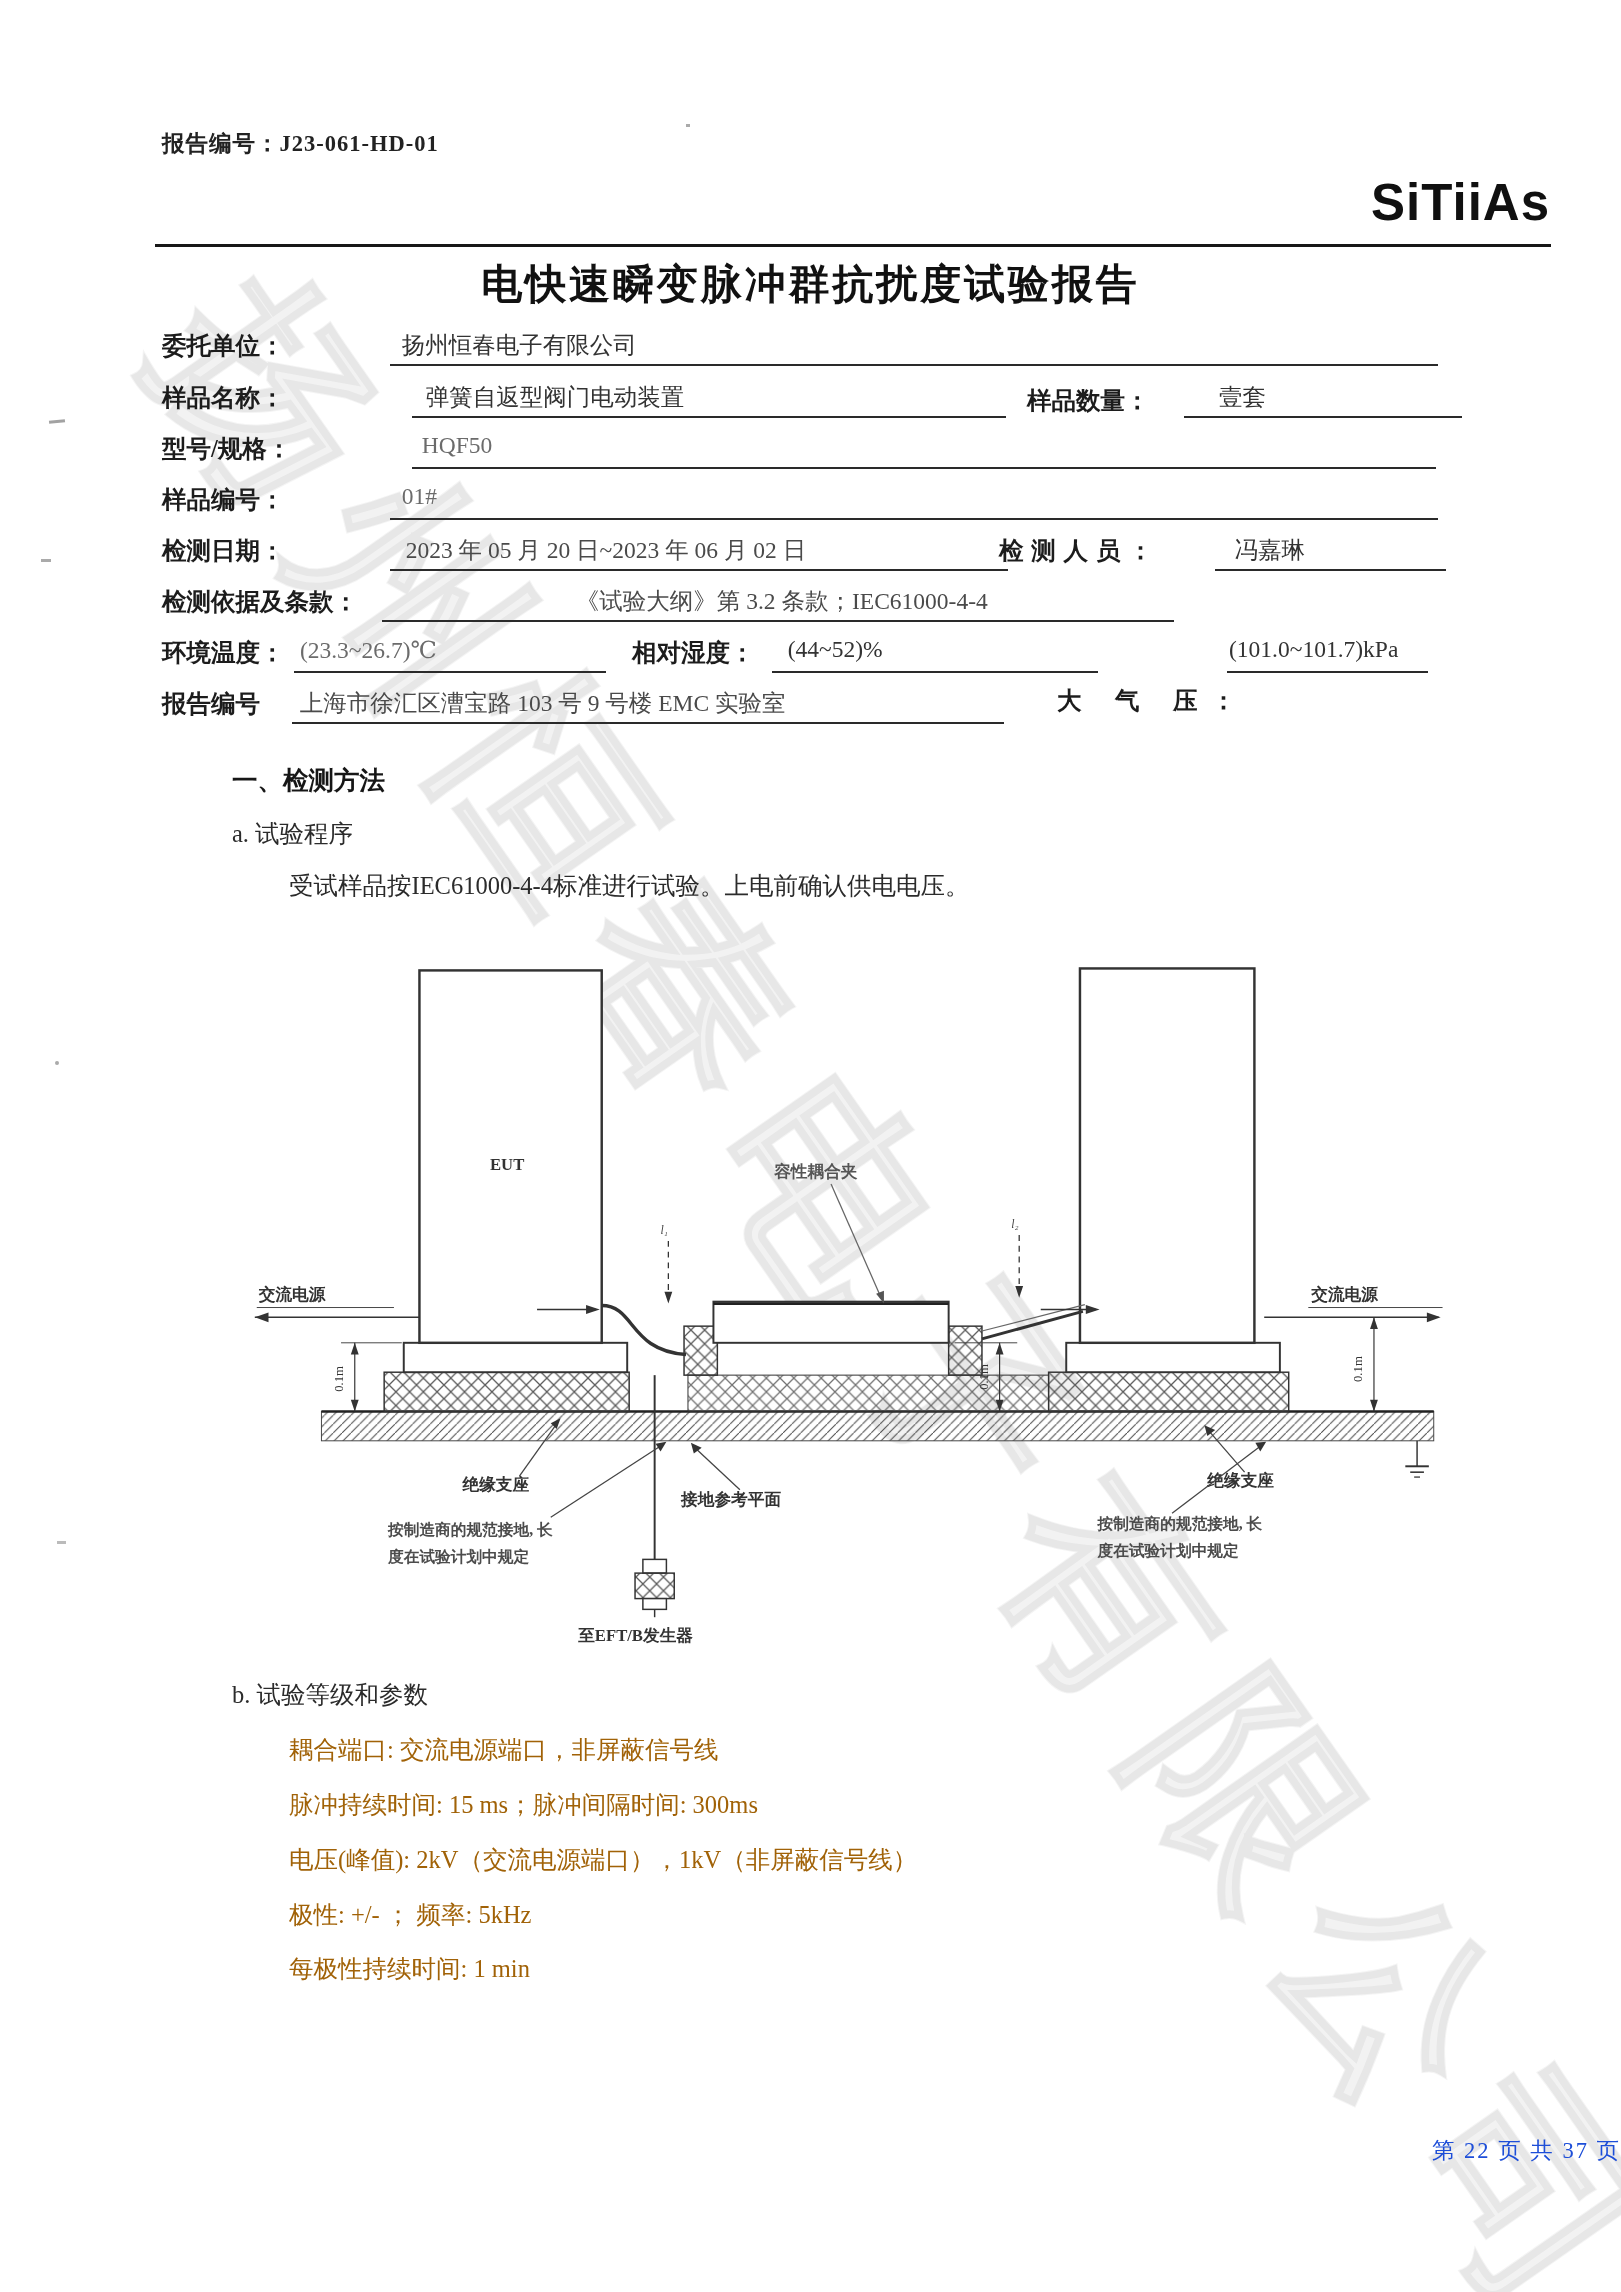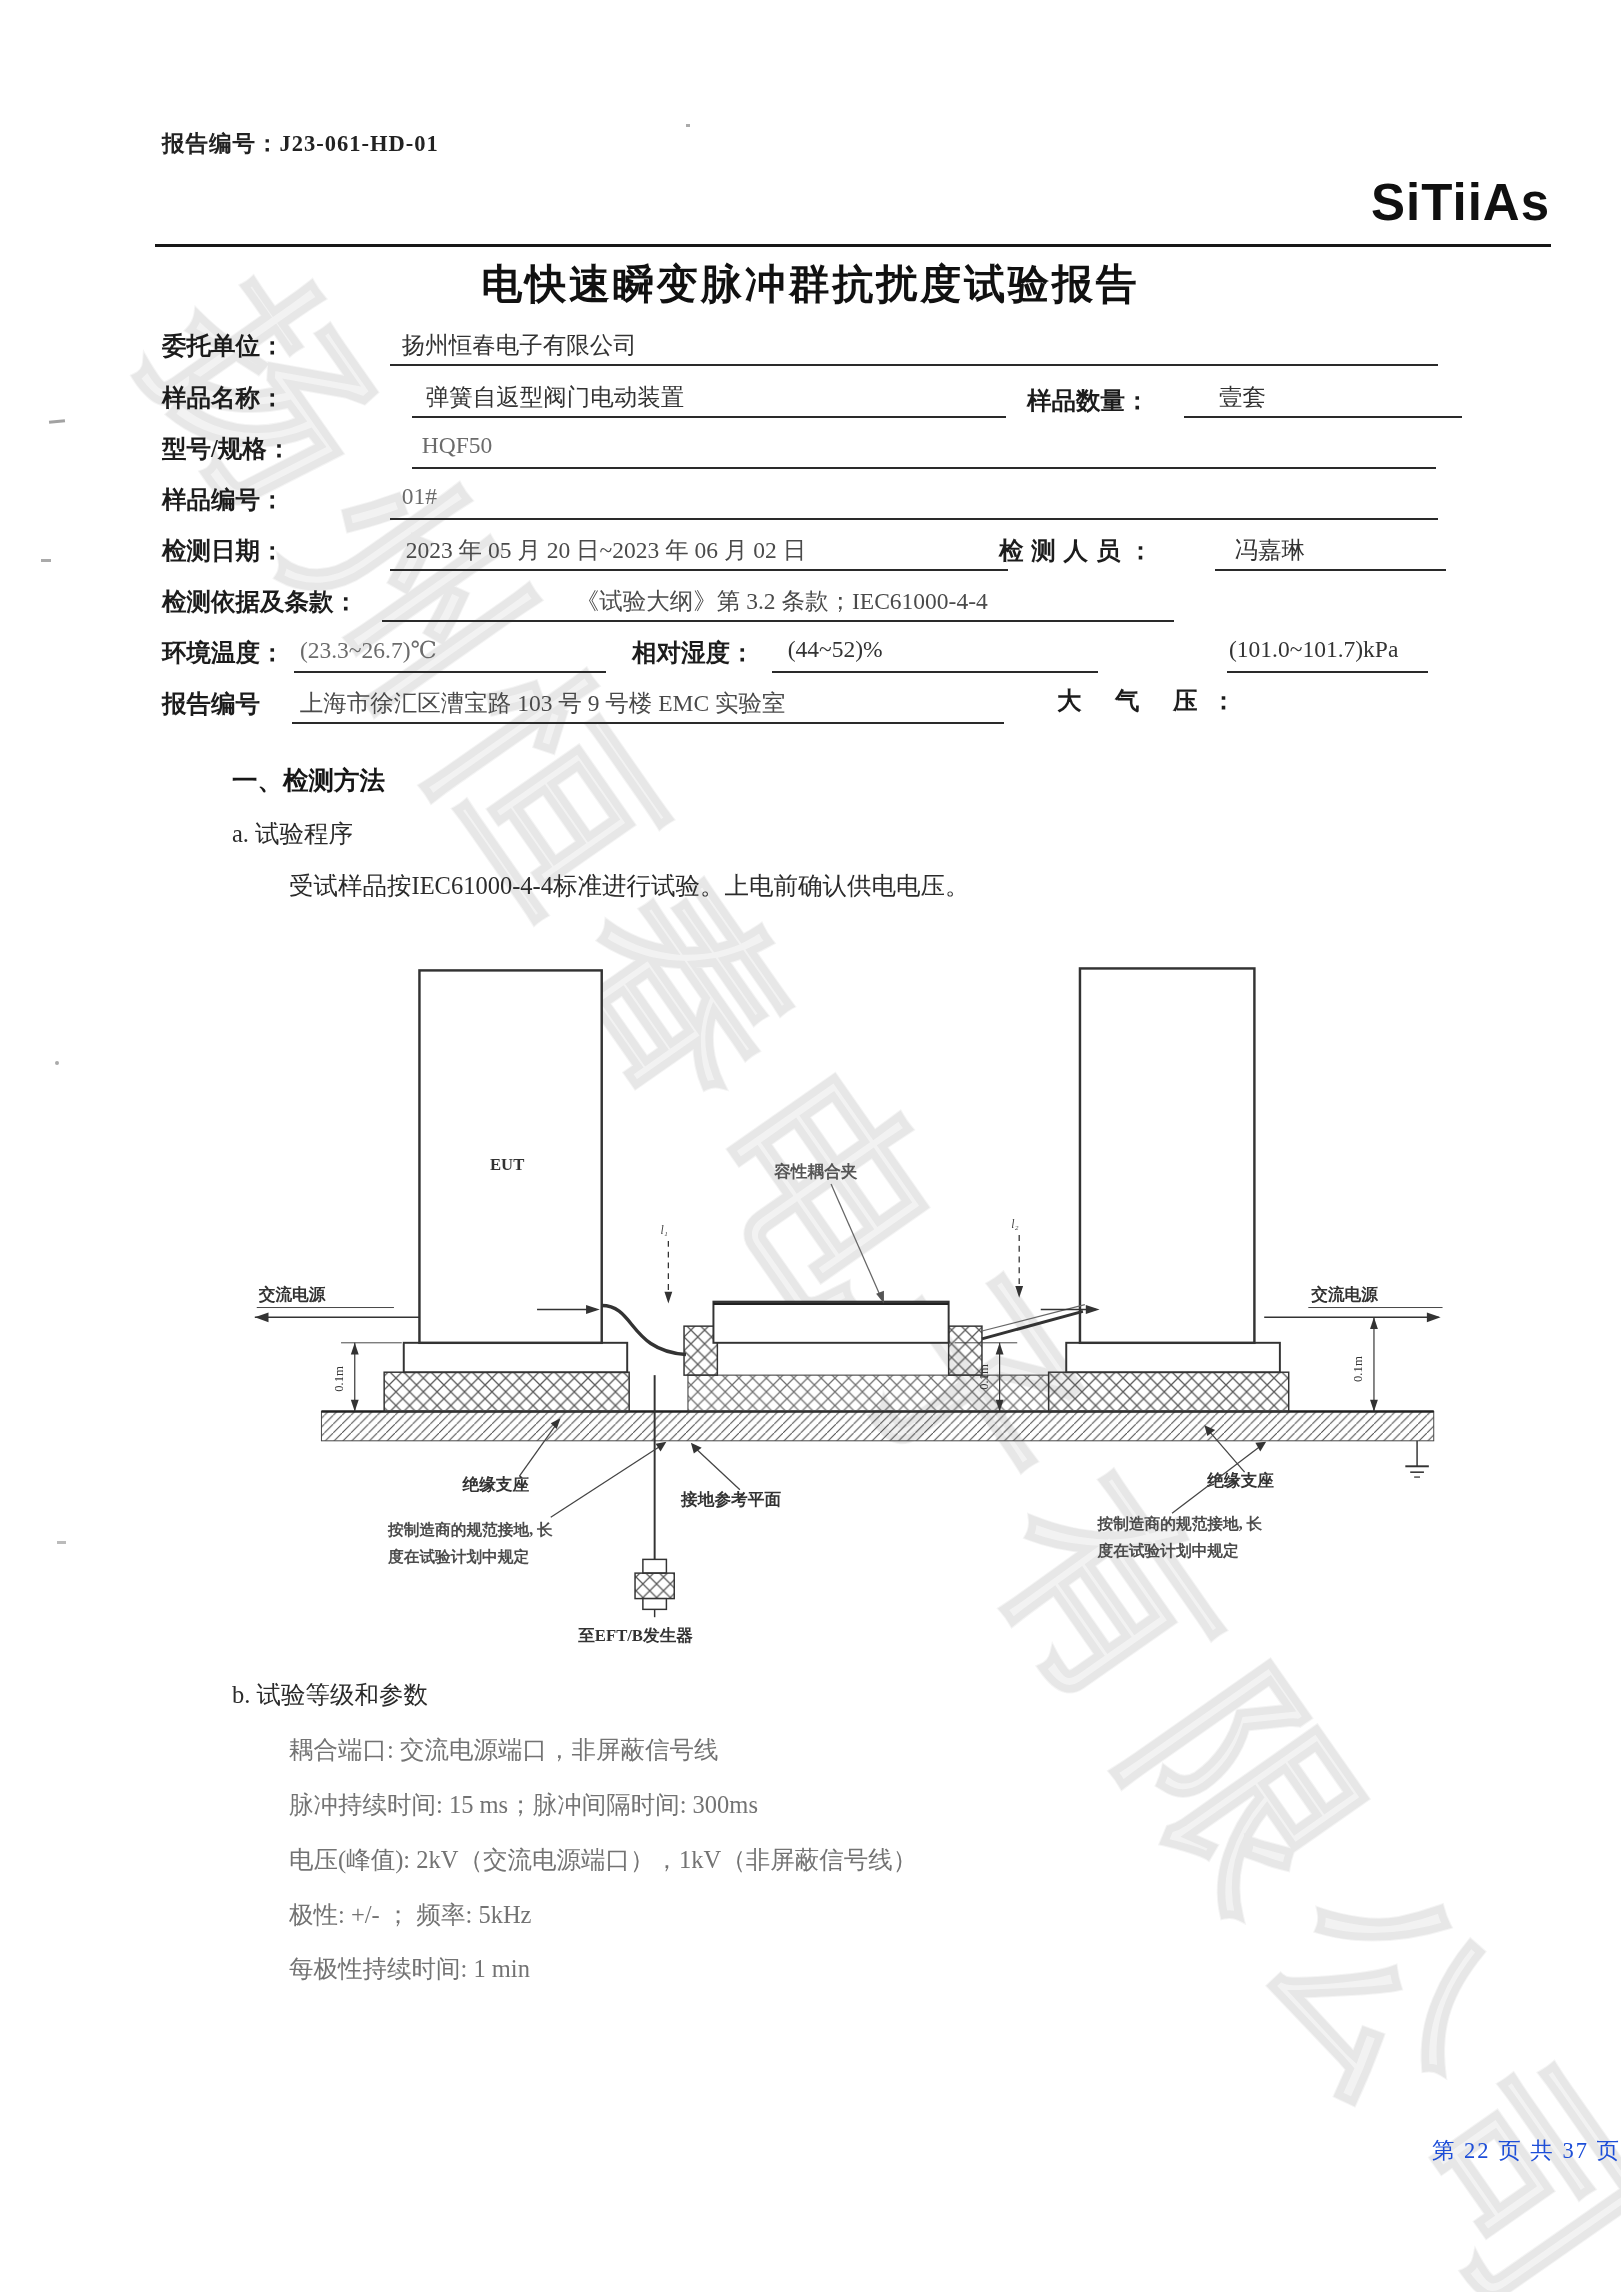--- a/index.html
+++ b/index.html
@@ -32,21 +32,21 @@
   
   .flabel{position:absolute;font-size:24.5px;font-weight:bold;color:#1c1c1c;white-space:nowrap;z-index:3;}
   .fvalue{position:absolute;font-size:23.5px;color:#333;border-bottom:2px solid #2a2a2a;height:35px;white-space:nowrap;z-index:3;}
   .vlight{color:#6b6b6b;}
   .vmid{color:#4a4a4a;}
   .sp8{letter-spacing:7.8px;}
   .sp14{letter-spacing:13.7px;margin-top:48px;}
   
   .h1{font-size:25.5px;font-weight:bold;color:#161616;}
   .body-t{font-size:24.5px;color:#2b2b2b;white-space:nowrap;}
-  .param-t{font-size:24.5px;color:#737373;white-space:nowrap;}
+  .param-t{font-size:24.5px;color:#a16207;white-space:nowrap;}
   #footer{left:0;top:2135px;width:1621px;text-align:right;font-size:22.5px;color:#1d4ed8;letter-spacing:2px;}
   
   #diagram{left:245px;top:939px;width:1225px;height:740px;z-index:3;}
   #diagram text{font-family:"Liberation Serif","DejaVu Serif",serif;}
   .dlbl{font-size:17px;fill:#333;font-weight:600;}
   .dlbl2{font-size:17px;fill:#555;font-weight:600;}
   .dnote{font-size:16px;fill:#4c4c4c;font-weight:600;}
   .ddim{font-size:13px;fill:#333;}
   .dtiny{font-size:12px;fill:#444;font-style:italic;}
   

